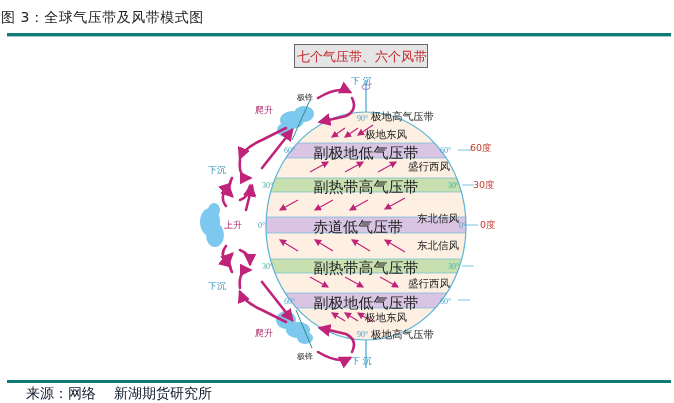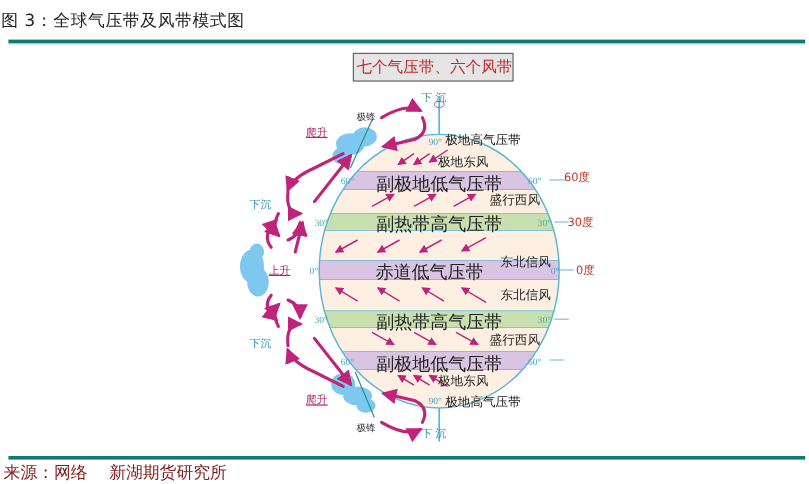--- a/index.html
+++ b/index.html
@@ -4,34 +4,34 @@
 <style>
   html, body { margin:0; padding:0; background:#ffffff; }
   body { width:674px; height:403px; position:relative; overflow:hidden;
          font-family:"DejaVu Sans", sans-serif; }
   .fig-title { position:absolute; left:1px; top:9px; font-size:14px; color:#222;
                letter-spacing:0.5px; }
   .rule { position:absolute; left:7px; width:664px; height:3px; background:#0f7a76; }
   .rule-top { top:33px; }
   .rule-bottom { top:380px; }
   .rule-shadow { position:absolute; left:7px; width:664px; height:1px; background:#9cc8c5; }
-  .source { position:absolute; left:3px; top:385px; font-size:14px; color:#7f1d1d;font-family:Liberation Serif, serif; }
+  .source { position:absolute; left:26px; top:385px; font-size:14px; color:#0f172a;font-family:Liberation Serif, serif; }
   .source span { margin-right:18px; }
   .diagram { position:absolute; left:0; top:0; width:674px; height:403px; }
   .banner { position:absolute; left:294px; top:44px; width:134px; height:24px;
             border:1.5px solid #666; background:#e5e5e5; color:#c0282d;
             font-size:13px; text-align:right; line-height:24px; box-sizing:border-box; }
   .lbl { position:absolute; font-size:10.5px; color:#222; white-space:nowrap; }
   .band-lbl { position:absolute; font-size:15px; color:#222; white-space:nowrap; transform:translateX(-50%); }
   .deg-r { position:absolute; font-size:9.5px; color:#c0392b; white-space:nowrap; }
   .deg-in { position:absolute; font-size:8px; color:#4aa3c7; white-space:nowrap; font-family:Liberation Serif, serif; }
   .deg-in.g { color:#3db0a0; }
   .flow-lbl { position:absolute; font-size:9px; white-space:nowrap; }
   .flow-lbl.blue { color:#2a8fb8;text-align:center; }
-  .flow-lbl.mag { color:#b0246a;text-decoration:underline; }
+  .flow-lbl.mag { color:#b0246a; }
   .flow-lbl.dark { color:#333; font-size:8px; }
 </style>
 </head>
 <body>
 
 <div class="fig-title">图 3：全球气压带及风带模式图</div>
 <div class="rule rule-top"></div>
 <div class="rule-shadow" style="top:36px"></div>
 
 <div class="diagram">

